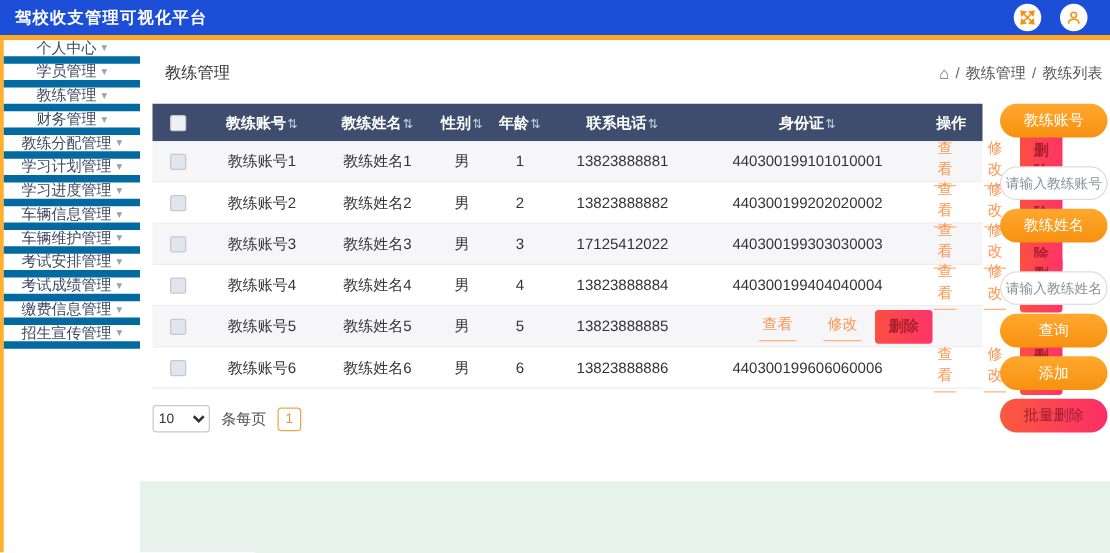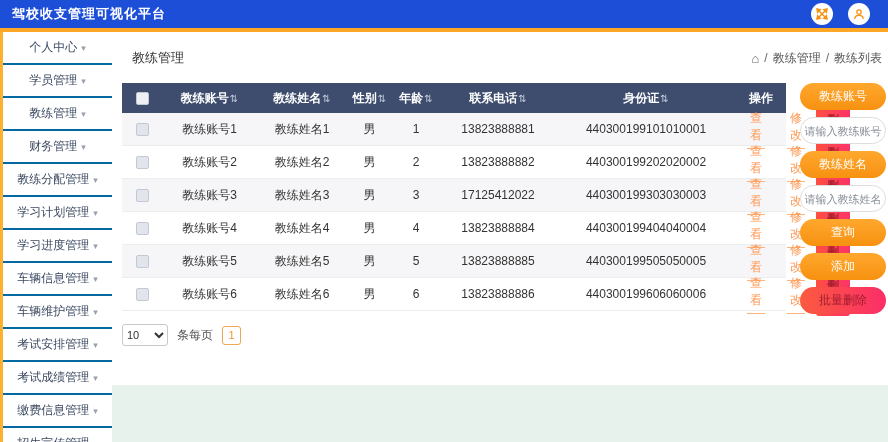--- a/index.html
+++ b/index.html
@@ -9,21 +9,21 @@
   
   .topbar { height:28px; background:#1d4ed8; display:flex; align-items:center; justify-content:space-between; padding:0 12px; }
   .topbar-title { color:#fff; font-size:13px; font-weight:bold; letter-spacing:1px; }
   .topbar-icons { display:flex; gap:15px; margin-right:6px; }
   .circle-icon { width:22px; height:22px; border-radius:50%; background:#fff; display:flex; align-items:center; justify-content:center; cursor:pointer; }
   .orange-strip { height:4px; background:#ffa726; }
 
   
   .layout { display:flex; height:410px; }
   .sidebar { width:112px; background:#fff; border-left:3px solid #ffb02e; flex:none; }
-  .side-item { height:33px; border-bottom:2px solid #0369a1; display:flex; align-items:center; justify-content:center; gap:4px; color:#3c4961; cursor:pointer; white-space:nowrap; }
+  .side-item { height:19px; border-bottom:6px solid #0369a1; display:flex; align-items:center; justify-content:center; gap:4px; color:#3c4961; cursor:pointer; white-space:nowrap; }
   .side-caret { color:#98a0ad; font-size:9px; }
 
   .main { flex:1; background:#e7f2ec; display:flex; flex-direction:column; }
   .content-card { background:#fff; height:353px; padding:0 12px 0 10px; }
   .content-head { display:flex; justify-content:space-between; align-items:center; padding:17px 4px 0 10px; }
   .page-title { font-size:13px; color:#333; }
   .breadcrumb { color:#666; display:flex; align-items:center; gap:5px; }
   .home-icon { font-size:13px; color:#666; cursor:pointer; line-height:1; }
   .crumb { color:#555; cursor:pointer; }
   .crumb-sep { color:#666; }
@@ -47,21 +47,21 @@
   .cb { width:13px; height:13px; border:1px solid #c3c9d4; background:#e2e5eb; border-radius:2px; cursor:pointer; }
   .cb.head { background:#eef0f4; }
   .ops { display:flex; align-items:center; justify-content:center; }
   .op-link { color:#ff9752; padding:1px 3px 4px; border-bottom:1px solid #ffb37a; margin:0 11px; cursor:pointer; }
   .op-del { background:linear-gradient(90deg,#fd4f41,#fc3468); color:#ab2030; padding:5px 11px; border-radius:3px; font-weight:bold; cursor:pointer; border:none; font-size:12px; }
 
   
   .panel { width:86px; margin:0 0 0 14px; display:flex; flex-direction:column; gap:7px; }
   .btn-orange { height:27px; border:none; border-radius:14px; background:linear-gradient(180deg,#ffa82e,#f79110); color:#fff; font-size:12px; cursor:pointer; font-family:inherit; }
   .btn-danger { height:27px; border:none; border-radius:14px; background:linear-gradient(90deg,#fb5a3f,#fb2e68); color:#9e1c30; font-size:12px; font-weight:normal; cursor:pointer; font-family:inherit; }
-  .panel-input { height:27px; border-radius:14px; border:1px solid #ddd; text-align:center; font-size:11px; width:100%; color:#333; font-family:inherit; }
+  .panel-input { height:27px; border-radius:14px; border:1px solid #ddd; text-align:center; font-size:11px; width:100%; color:#333; font-family:inherit;margin-top:16px; }
   .panel-input::placeholder { color:#8a8f99; }
 
   
   .pagination { width:664px; display:flex; align-items:center; gap:9px; margin-top:13px; }
   .page-size { width:46px; height:22px; border:1px solid #c9c9c9; border-radius:3px; font-size:11px; color:#333; background:#fff; font-family:inherit; }
   .per-page { color:#555; }
   .page-num { width:19px; height:19px; border:1px solid #f0a550; color:#ef9434; border-radius:3px; display:flex; align-items:center; justify-content:center; font-size:11px; background:#fff; cursor:pointer; }
 </style>
 </head>
 <body>
@@ -243,21 +243,20 @@
               </div>
               <div class="tbl-row">
                 <span class="col-check">
                   <span class="cb"></span>
                 </span>
                 <span class="cell col-0">教练账号5</span>
                 <span class="cell col-1">教练姓名5</span>
                 <span class="cell col-2">男</span>
                 <span class="cell col-3">5</span>
                 <span class="cell col-4">13823888885</span>
-                <span class="cell col-5">440300199505050005</span>
                 <span class="cell col-6 ops">
                   <span class="op-link">查看</span>
                   <span class="op-link">修改</span>
                   <button class="op-del">删除</button>
                 </span>
               </div>
               <div class="tbl-row">
                 <span class="col-check">
                   <span class="cb"></span>
                 </span>

